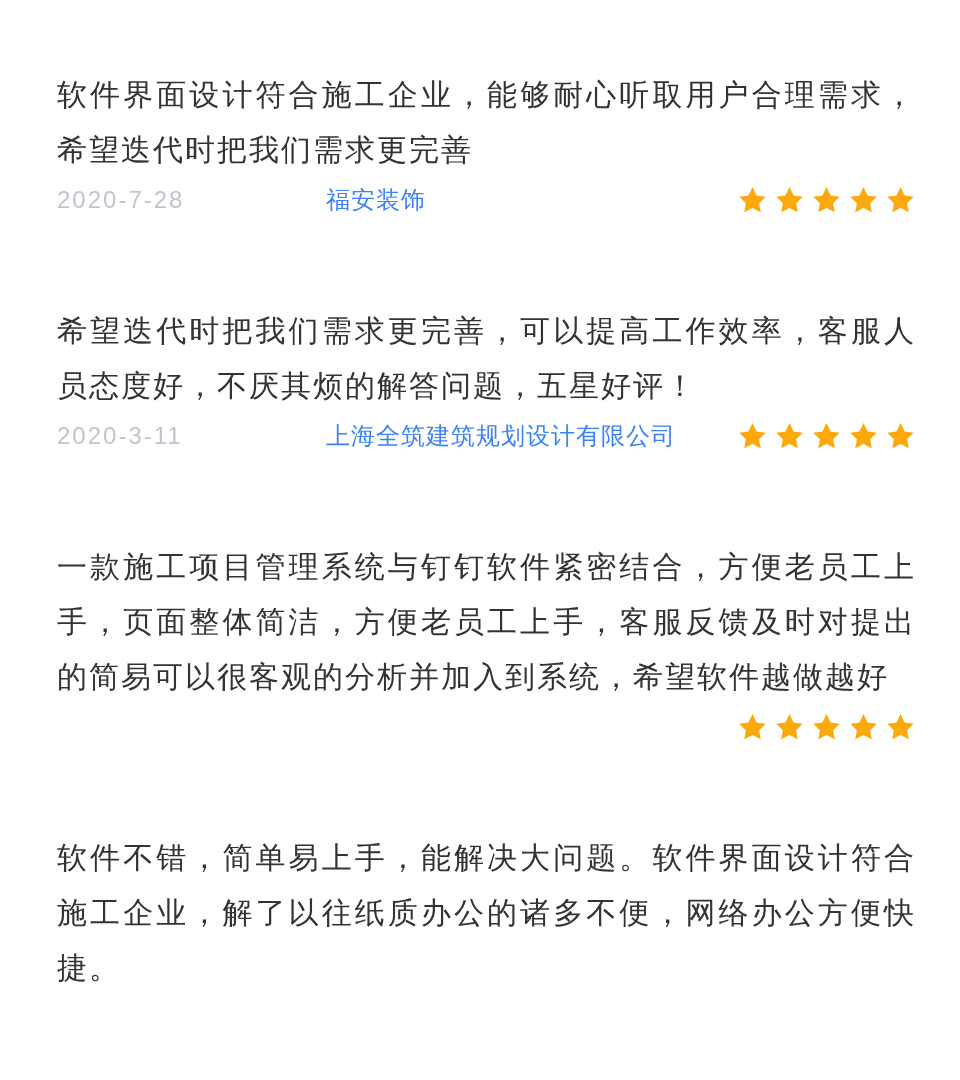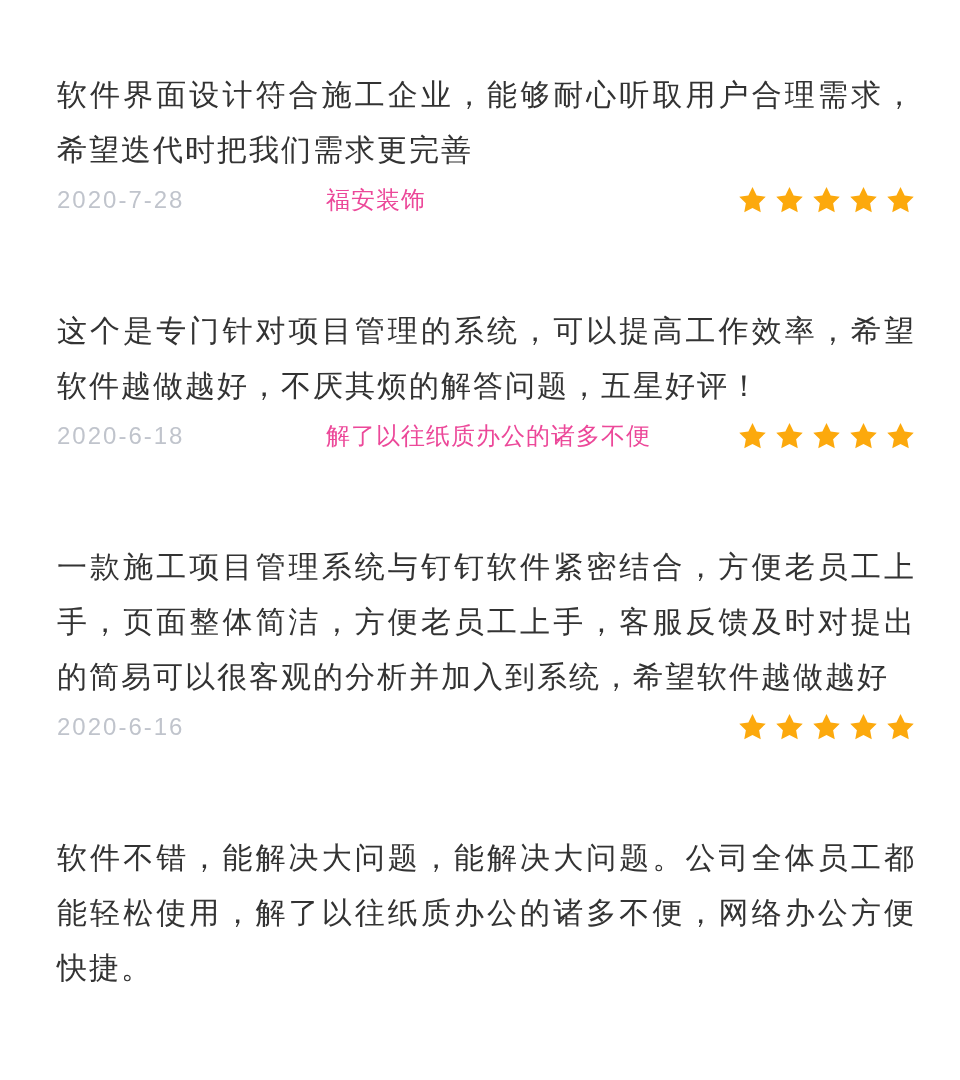--- a/index.html
+++ b/index.html
@@ -36,21 +36,21 @@
   }
   .date {
     flex: 0 0 238px;
     font-size: 24px;
     letter-spacing: 2px;
     color: #c0c4cc;
   }
   .company {
     font-size: 24px;
     letter-spacing: 1px;
-    color: #ec4899;
+    color: #3b82f6;
     white-space: nowrap;
   }
   .stars {
     margin-left: auto;
     display: flex;
     align-items: center;
     gap: 6px;
     color: #fca90d; 
   }
   .stars svg {
@@ -85,24 +85,24 @@
   </svg>
 
   <svg width="31" height="30" viewBox="0 0 24 24" aria-hidden="true">
     <polygon fill="currentColor" points="12,1.6 15.3,8.4 22.6,9.4 17.3,14.5 18.6,21.8 12,18.3 5.4,21.8 6.7,14.5 1.4,9.4 8.7,8.4"></polygon>
   </svg>
 </span>
     </div>
   </section>
 
   <section class="review">
-    <p class="review-text">这个是专门针对项目管理的系统，可以提高工作效率，希望软件越做越好，不厌其烦的解答问题，五星好评！</p>
+    <p class="review-text">希望迭代时把我们需求更完善，可以提高工作效率，客服人员态度好，不厌其烦的解答问题，五星好评！</p>
     <div class="meta">
-      <span class="date">2020-6-18</span>
-      <span class="company">解了以往纸质办公的诸多不便</span>
+      <span class="date">2020-3-11</span>
+      <span class="company">上海全筑建筑规划设计有限公司</span>
       <span class="stars" style="color: rgb(252, 169, 13);">
   <svg width="31" height="30" viewBox="0 0 24 24" aria-hidden="true">
     <polygon fill="currentColor" points="12,1.6 15.3,8.4 22.6,9.4 17.3,14.5 18.6,21.8 12,18.3 5.4,21.8 6.7,14.5 1.4,9.4 8.7,8.4"></polygon>
   </svg>
 
   <svg width="31" height="30" viewBox="0 0 24 24" aria-hidden="true">
     <polygon fill="currentColor" points="12,1.6 15.3,8.4 22.6,9.4 17.3,14.5 18.6,21.8 12,18.3 5.4,21.8 6.7,14.5 1.4,9.4 8.7,8.4"></polygon>
   </svg>
 
   <svg width="31" height="30" viewBox="0 0 24 24" aria-hidden="true">
@@ -116,21 +116,20 @@
   <svg width="31" height="30" viewBox="0 0 24 24" aria-hidden="true">
     <polygon fill="currentColor" points="12,1.6 15.3,8.4 22.6,9.4 17.3,14.5 18.6,21.8 12,18.3 5.4,21.8 6.7,14.5 1.4,9.4 8.7,8.4"></polygon>
   </svg>
 </span>
     </div>
   </section>
 
   <section class="review">
     <p class="review-text">一款施工项目管理系统与钉钉软件紧密结合，方便老员工上手，页面整体简洁，方便老员工上手，客服反馈及时对提出的简易可以很客观的分析并加入到系统，希望软件越做越好</p>
     <div class="meta">
-      <span class="date">2020-6-16</span>
       <span class="stars" style="color: rgb(252, 169, 13);">
   <svg width="31" height="30" viewBox="0 0 24 24" aria-hidden="true">
     <polygon fill="currentColor" points="12,1.6 15.3,8.4 22.6,9.4 17.3,14.5 18.6,21.8 12,18.3 5.4,21.8 6.7,14.5 1.4,9.4 8.7,8.4"></polygon>
   </svg>
 
   <svg width="31" height="30" viewBox="0 0 24 24" aria-hidden="true">
     <polygon fill="currentColor" points="12,1.6 15.3,8.4 22.6,9.4 17.3,14.5 18.6,21.8 12,18.3 5.4,21.8 6.7,14.5 1.4,9.4 8.7,8.4"></polygon>
   </svg>
 
   <svg width="31" height="30" viewBox="0 0 24 24" aria-hidden="true">
@@ -142,16 +141,16 @@
   </svg>
 
   <svg width="31" height="30" viewBox="0 0 24 24" aria-hidden="true">
     <polygon fill="currentColor" points="12,1.6 15.3,8.4 22.6,9.4 17.3,14.5 18.6,21.8 12,18.3 5.4,21.8 6.7,14.5 1.4,9.4 8.7,8.4"></polygon>
   </svg>
 </span>
     </div>
   </section>
 
   <section class="review">
-    <p class="review-text">软件不错，能解决大问题，能解决大问题。公司全体员工都能轻松使用，解了以往纸质办公的诸多不便，网络办公方便快捷。</p>
+    <p class="review-text">软件不错，简单易上手，能解决大问题。软件界面设计符合施工企业，解了以往纸质办公的诸多不便，网络办公方便快捷。</p>
   </section>
 
 </main>
 
 </body></html>

